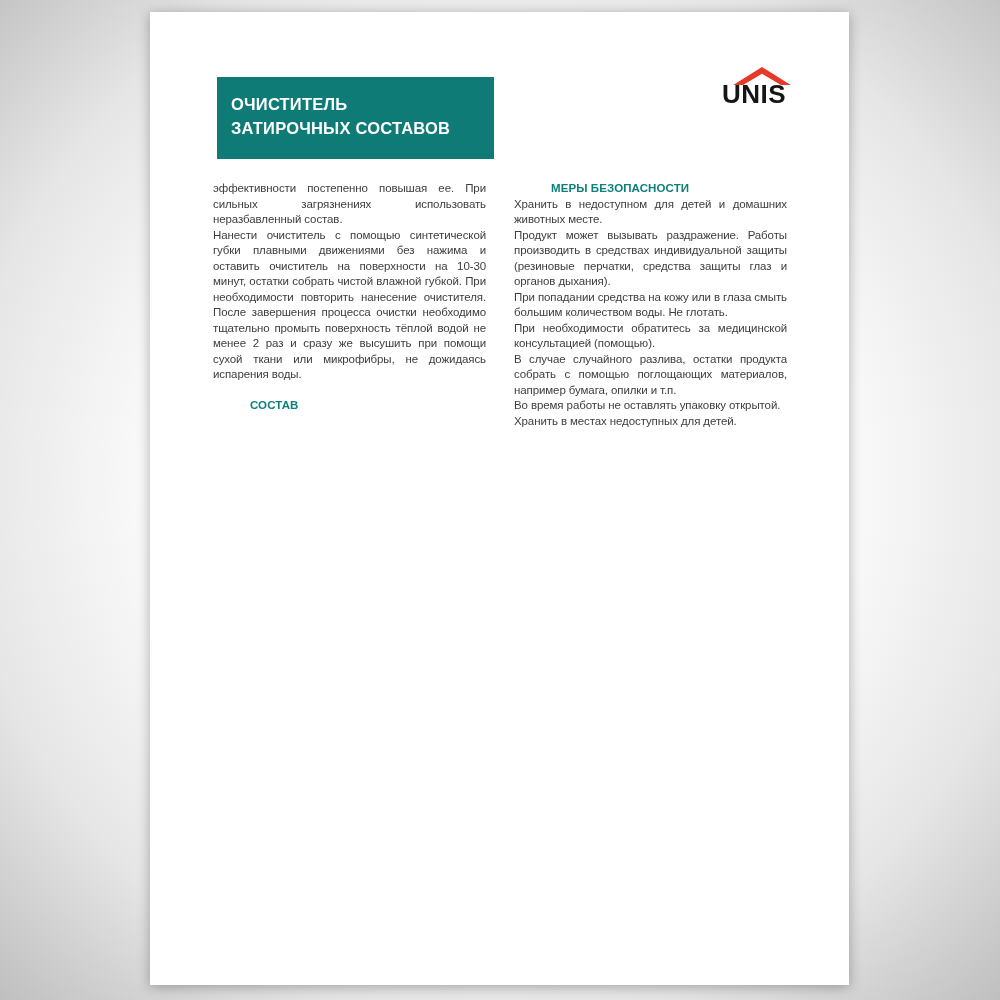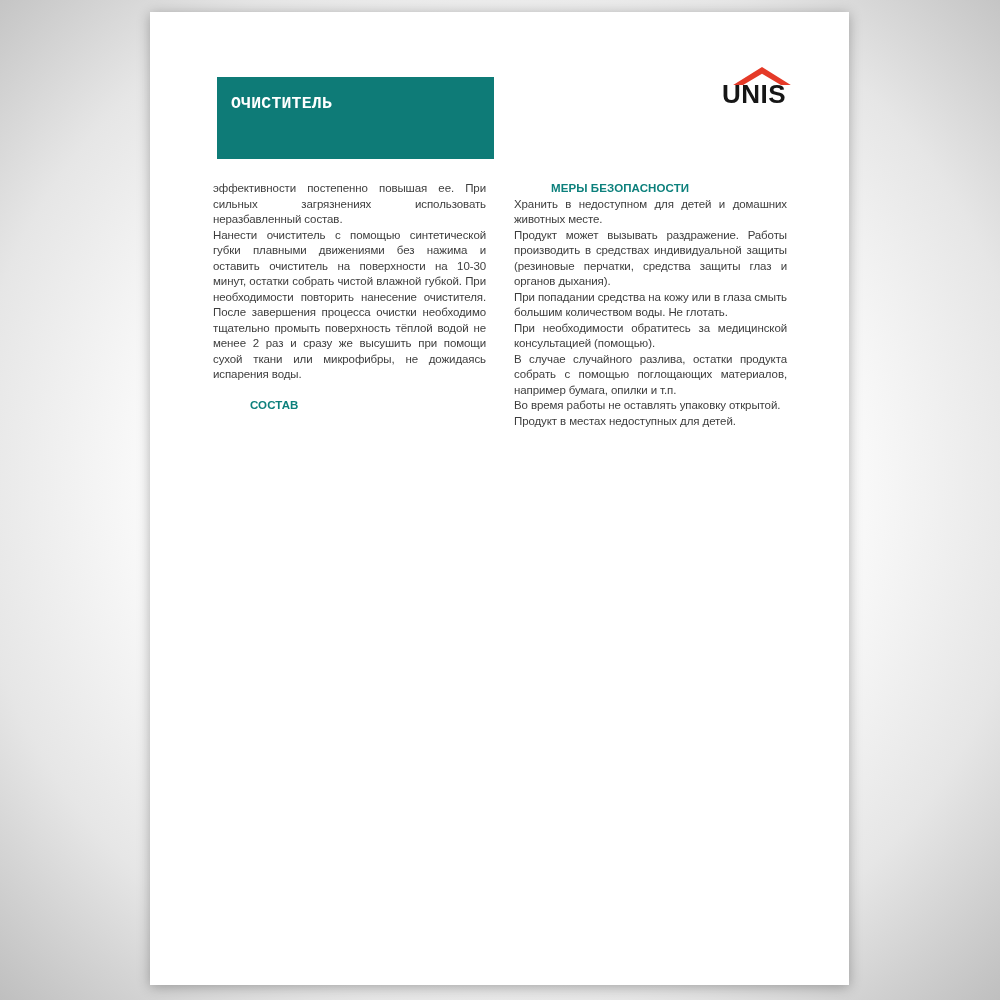--- a/index.html
+++ b/index.html
@@ -34,21 +34,20 @@
     box-sizing: border-box;
     padding: 15px 10px 0 14px;
   }
   .band .title-line {
     color: #ffffff;
     font-weight: 700;
     font-size: 16.5px;
     line-height: 24px;
     letter-spacing: 0.2px;
     white-space: nowrap;
-    font-family: Liberation Mono, monospace;
   }
   
   .logo {
     position: absolute;
     left: 572px;
     top: 55px;
     width: 80px;
     text-align: left;
   }
   .logo svg {
@@ -93,20 +92,21 @@
   .sec-heading.spaced { margin-top: 15.5px; }
 </style>
 </head>
 <body>
 
 <div class="stage">
   <div class="page">
 
     <div class="band">
       <div class="title-line">ОЧИСТИТЕЛЬ</div>
+      <div class="title-line">ЗАТИРОЧНЫХ СОСТАВОВ</div>
     </div>
 
     <div class="logo">
       <svg viewBox="0 0 64 20" aria-hidden="true">
         <path d="M0,20 L32,0 L64,20 L53,20 L32,7.5 L11,20 Z" fill="#e53a28"></path>
       </svg>
       <div class="word">UNIS</div>
     </div>
 
     <div class="cols">
@@ -118,18 +118,18 @@
       </div>
 
       <div class="col">
         <div class="sec-heading">МЕРЫ БЕЗОПАСНОСТИ</div>
         <p>Хранить в недоступном для детей и домашних животных месте.</p>
         <p>Продукт может вызывать раздражение. Работы производить в средствах индивидуальной защиты (резиновые перчатки, средства защиты глаз и органов дыхания).</p>
         <p>При попадании средства на кожу или в глаза смыть большим количеством воды. Не глотать.</p>
         <p>При необходимости обратитесь за медицинской консультацией (помощью).</p>
         <p>В случае случайного разлива, остатки продукта собрать с помощью поглощающих материалов, например бумага, опилки и т.п.</p>
         <p>Во время работы не оставлять упаковку открытой.</p>
-        <p>Продукт в местах недоступных для детей.</p>
+        <p>Хранить в местах недоступных для детей.</p>
       </div>
 
     </div>
   </div>
 </div>
 
 </body></html>

